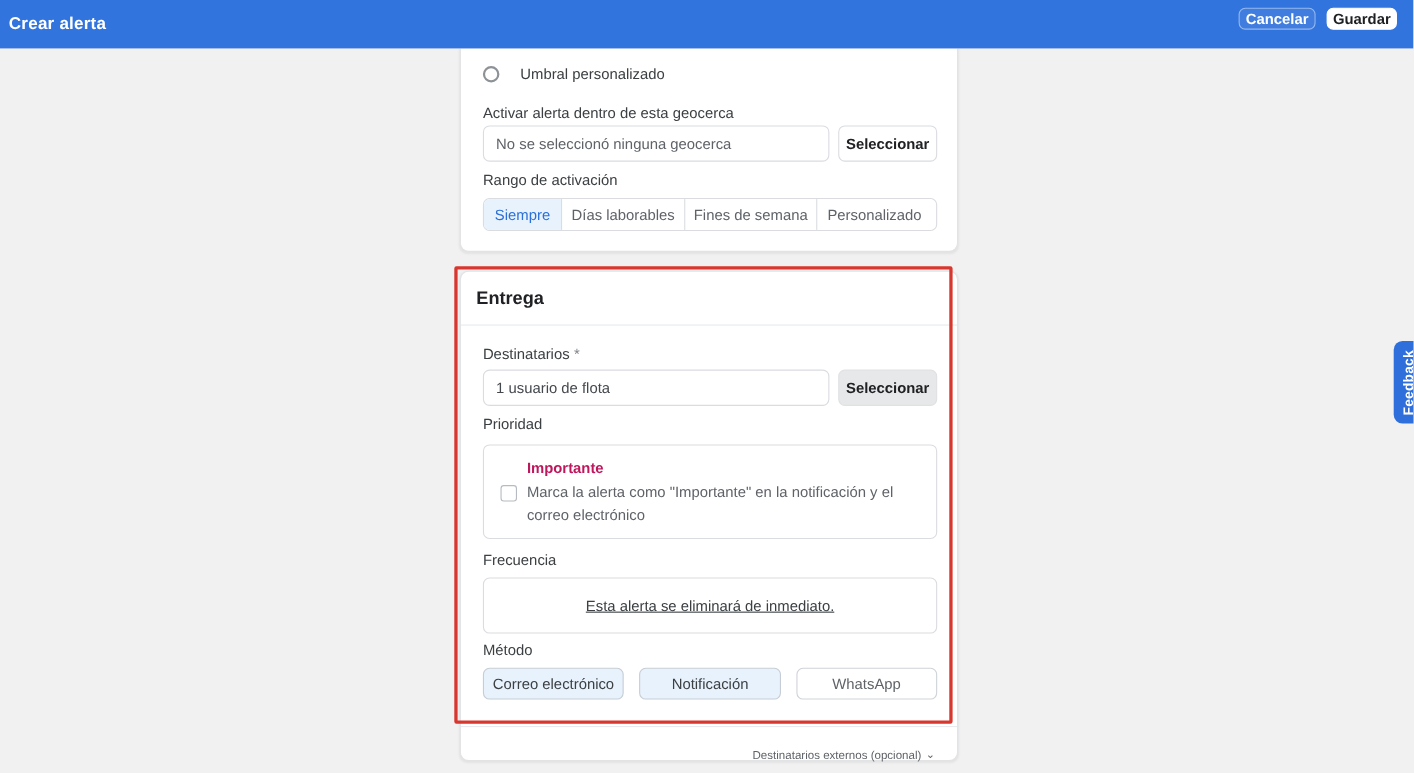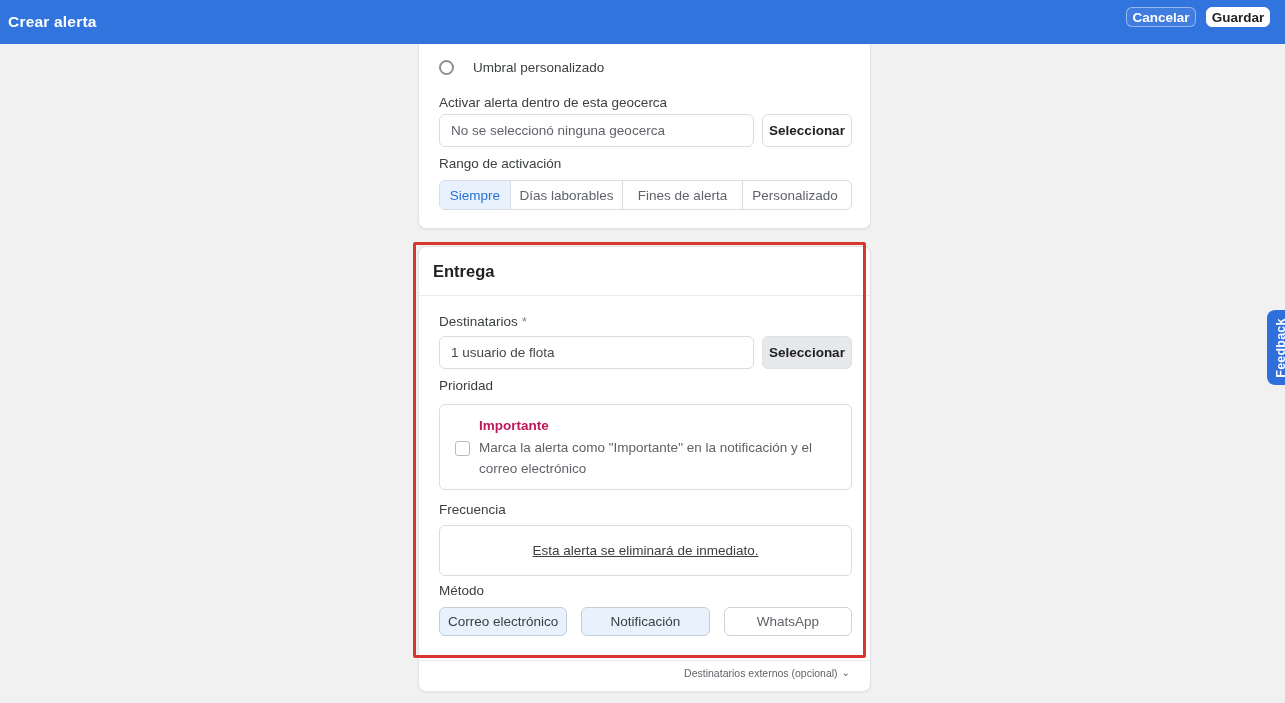--- a/index.html
+++ b/index.html
@@ -119,21 +119,21 @@
   .methods { position: absolute; top: 360px; left: 20px; width: 413px; display: flex; gap: 14px; }
   .method-btn {
     width: 133px; height: 29px; border-radius: 6px; cursor: pointer;
     font-family: inherit; font-size: 13.5px;
     display: flex; align-items: center; justify-content: center;
     background: #ffffff; border: 1px solid #cfd3d8; color: #5f6368;
   }
   .method-btn.selected { background: #e8f2fd; color: #3c4043; border-color: #c6cdd4; }
 
   .footer-row {
-    position: absolute; top: 420px; right: 20px;
+    position: absolute; top: 434px; right: 20px;
     font-size: 10.5px; color: #5f6368; cursor: pointer;
     display: flex; align-items: center; gap: 4px;
   }
   .chevron { font-size: 10px; color: #5f6368; line-height: 1; }
 
   
   .highlight-box {
     position: absolute; left: 413px; top: 242px; width: 453px; height: 416px;
     border: 3px solid #d7372e; border-radius: 2px;
     z-index: 8; pointer-events: none; background: transparent;
@@ -167,21 +167,21 @@
   </div>
 
   <div class="field-label" style="top:51px;">Activar alerta dentro de esta geocerca</div>
   <input class="text-input" style="top: 70px;" readonly="" placeholder="No se seleccionó ninguna geocerca">
   <button class="select-btn white" style="top:70px;">Seleccionar</button>
 
   <div class="field-label" style="top:112px;">Rango de activación</div>
   <div class="segmented">
     <div class="segment seg-0 selected">Siempre</div>
     <div class="segment seg-1">Días laborables</div>
-    <div class="segment seg-2">Fines de alerta</div>
+    <div class="segment seg-2">Fines de semana</div>
     <div class="segment seg-3">Personalizado</div>
   </div>
 </div>
 
 <div class="card card-delivery">
 
   <div class="card-title">Entrega</div>
   <div class="divider" style="top:48px;"></div>
 
   <div class="field-label" style="top:67px;">

